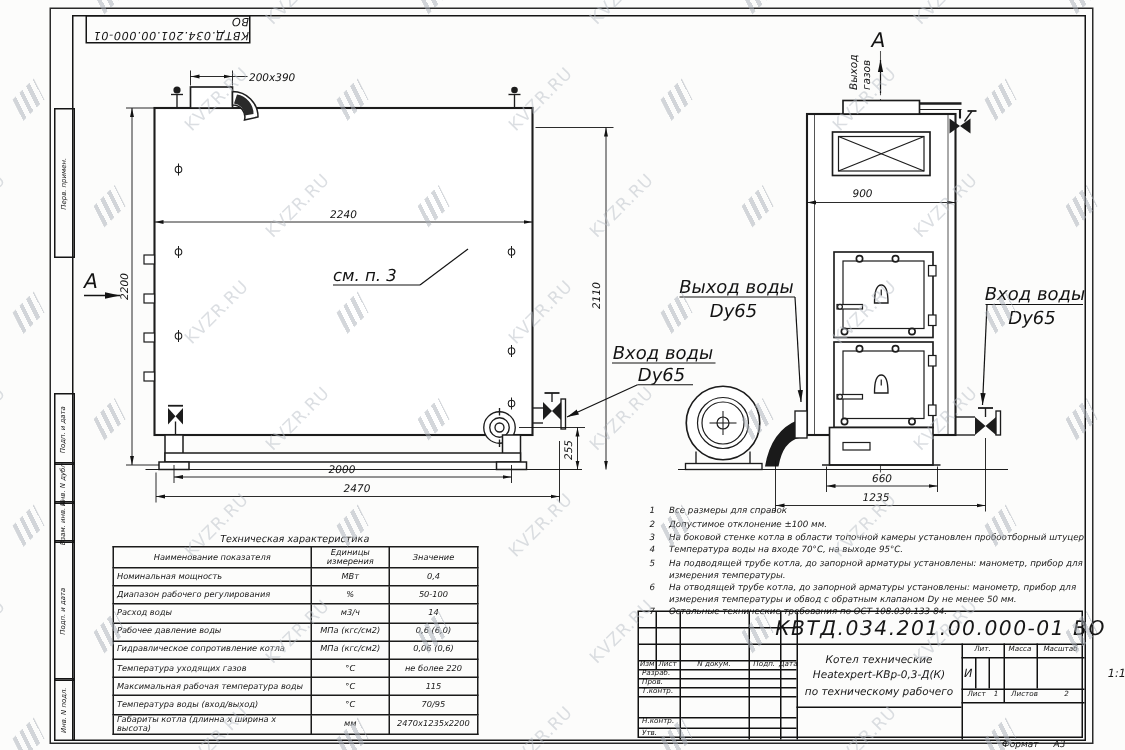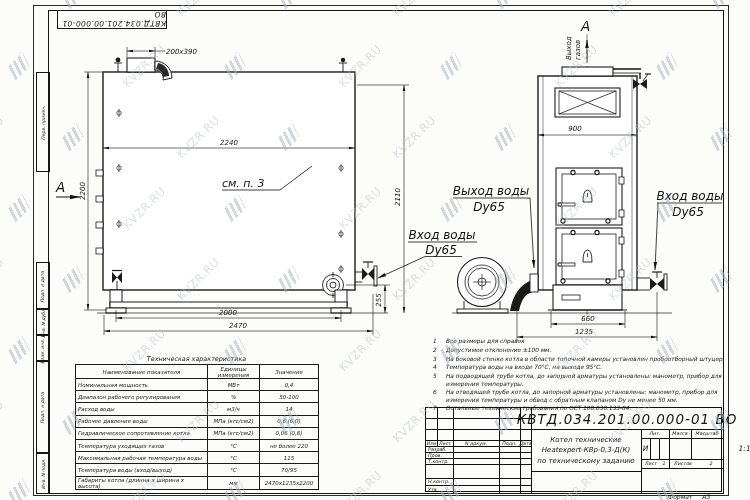--- a/index.html
+++ b/index.html
@@ -450,21 +450,21 @@
 
     <div class="cell rowlab" style="left:0;top:38px;width:27px;height:6px;">Разраб.</div>
     <div class="cell rowlab" style="left:0;top:44px;width:27px;height:6px;">Пров.</div>
     <div class="cell rowlab" style="left:0;top:50px;width:27px;height:6px;">Т.контр.</div>
     <div class="cell rowlab" style="left:0;top:70px;width:27px;height:7px;">Н.контр.</div>
     <div class="cell rowlab" style="left:0;top:77px;width:27px;height:8px;">Утв.</div>
 
     <div class="cell name">
       <span>Котел технические</span>
       <span>Heatexpert-КВр-0,3-Д(К)</span>
-      <span>по техническому заданию</span>
+      <span>по техническому рабочего</span>
     </div>
 
     <div class="cell" style="left:215px;top:21px;width:28px;height:9px;">Лит.</div>
     <div class="cell" style="left:243px;top:21px;width:22px;height:9px;">Масса</div>
     <div class="cell" style="left:265px;top:21px;width:32px;height:9px;">Масштаб</div>
     <div class="cell" style="left:215px;top:30px;width:9px;height:21px;font-size:7.5px;">И</div>
     <div class="cell" style="left:265px;top:30px;width:32px;height:21px;font-size:7.5px;padding-left:40px;">1:15</div>
 
     <div class="cell" style="left:218px;top:51px;width:14px;height:9px;">Лист</div>
     <div class="cell" style="left:234px;top:51px;width:8px;height:9px;">1</div>

